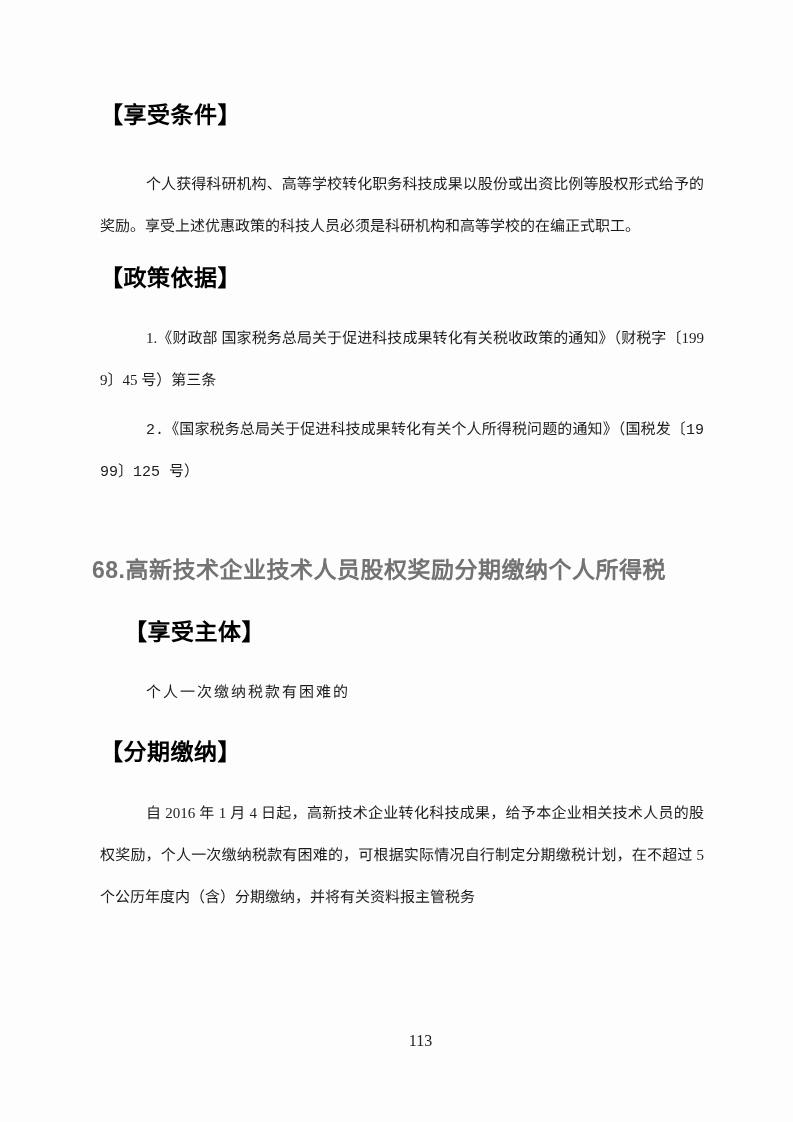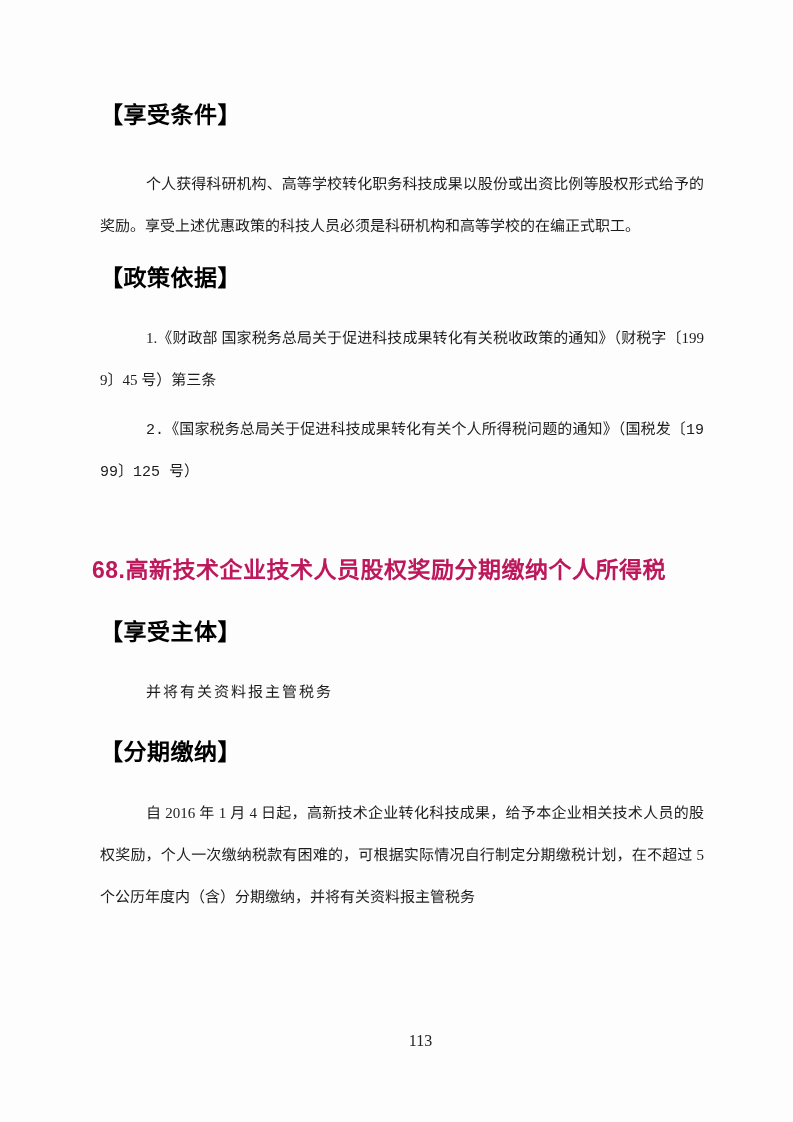--- a/index.html
+++ b/index.html
@@ -28,21 +28,21 @@
     font-family: "Liberation Sans", sans-serif;
     font-weight: bold;
     font-size: 23px;
     line-height: 42px;
     color: #000000;
     margin: 0;
     letter-spacing: 0.5px;
   }
   .section-label.sl-1 { margin-bottom: 27px; }
   .section-label.sl-2 { margin-bottom: 18px; }
-  .section-label.sl-3 { margin-bottom: 18px; }
+  .section-label.sl-3 { margin-bottom: 18px; margin-left: 24px; }
   .section-label.sl-4 { margin-bottom: 19px; }
   
   .body-para {
     font-family: "Liberation Serif", serif;
     font-size: 15px;
     line-height: 42px;
     text-align: justify;
     text-indent: 46px;
     margin: 0;
     word-break: break-all;
@@ -52,21 +52,21 @@
   .policy-item-1 { margin-bottom: 9px; }
   .policy-item-2 { margin-bottom: 55px; font-family: Liberation Mono, monospace; }
   .subject-text { margin-bottom: 18px; letter-spacing: 2px; }
   .content-text { margin-bottom: 0; }
   
   .article-title {
     font-family: "Liberation Sans", sans-serif;
     font-weight: bold;
     font-size: 23px;
     line-height: 42px;
-    color: #be185d;
+    color: #737373;
     margin: 0 0 20px -8px;
     letter-spacing: 0.5px;
   }
   .page-footer {
     position: absolute;
     left: 0;
     right: 0;
     top: 1032px;
     text-align: center;
     font-family: "Liberation Serif", serif;
@@ -88,21 +88,21 @@
     <h3 class="section-label sl-2">【政策依据】</h3>
 
     <p class="body-para policy-item-1">1.《财政部 国家税务总局关于促进科技成果转化有关税收政策的通知》（财税字〔1999〕45 号）第三条</p>
 
     <p class="body-para policy-item-2">2.《国家税务总局关于促进科技成果转化有关个人所得税问题的通知》（国税发〔1999〕125 号）</p>
 
     <h2 class="article-title">68.高新技术企业技术人员股权奖励分期缴纳个人所得税</h2>
 
     <h3 class="section-label sl-3">【享受主体】</h3>
 
-    <p class="body-para subject-text">并将有关资料报主管税务</p>
+    <p class="body-para subject-text">个人一次缴纳税款有困难的</p>
 
     <h3 class="section-label sl-4">【分期缴纳】</h3>
 
     <p class="body-para content-text">自 2016 年 1 月 4 日起，高新技术企业转化科技成果，给予本企业相关技术人员的股权奖励，个人一次缴纳税款有困难的，可根据实际情况自行制定分期缴税计划，在不超过 5 个公历年度内（含）分期缴纳，并将有关资料报主管税务</p>
 
   </div>
 
   <div class="page-footer">113</div>
 </div>
 

